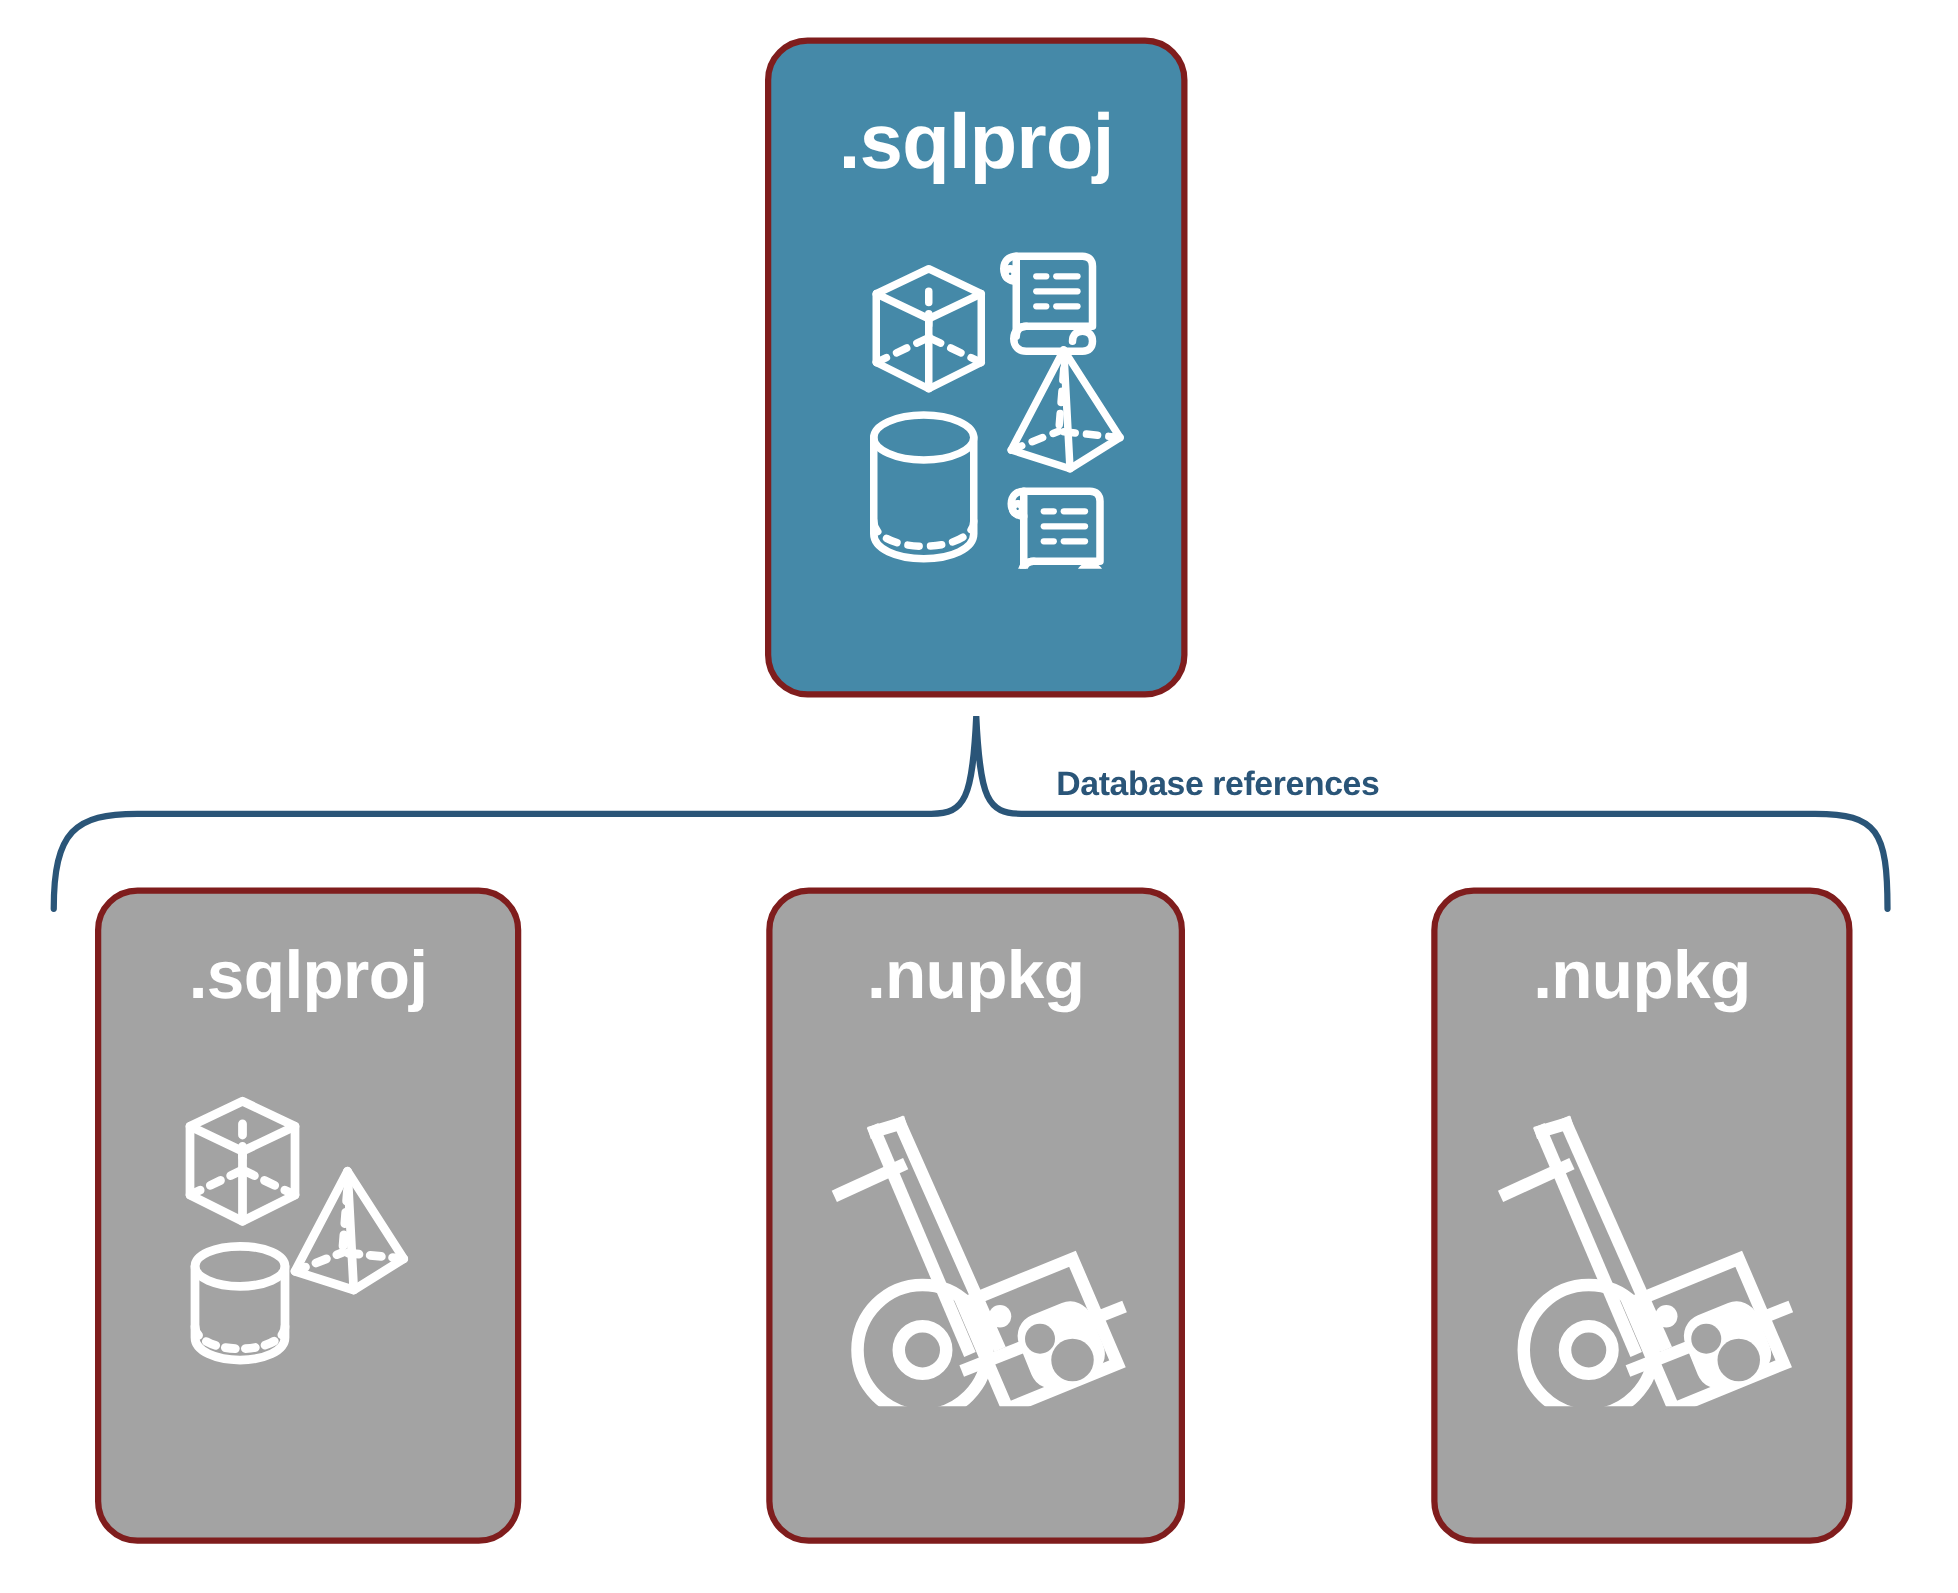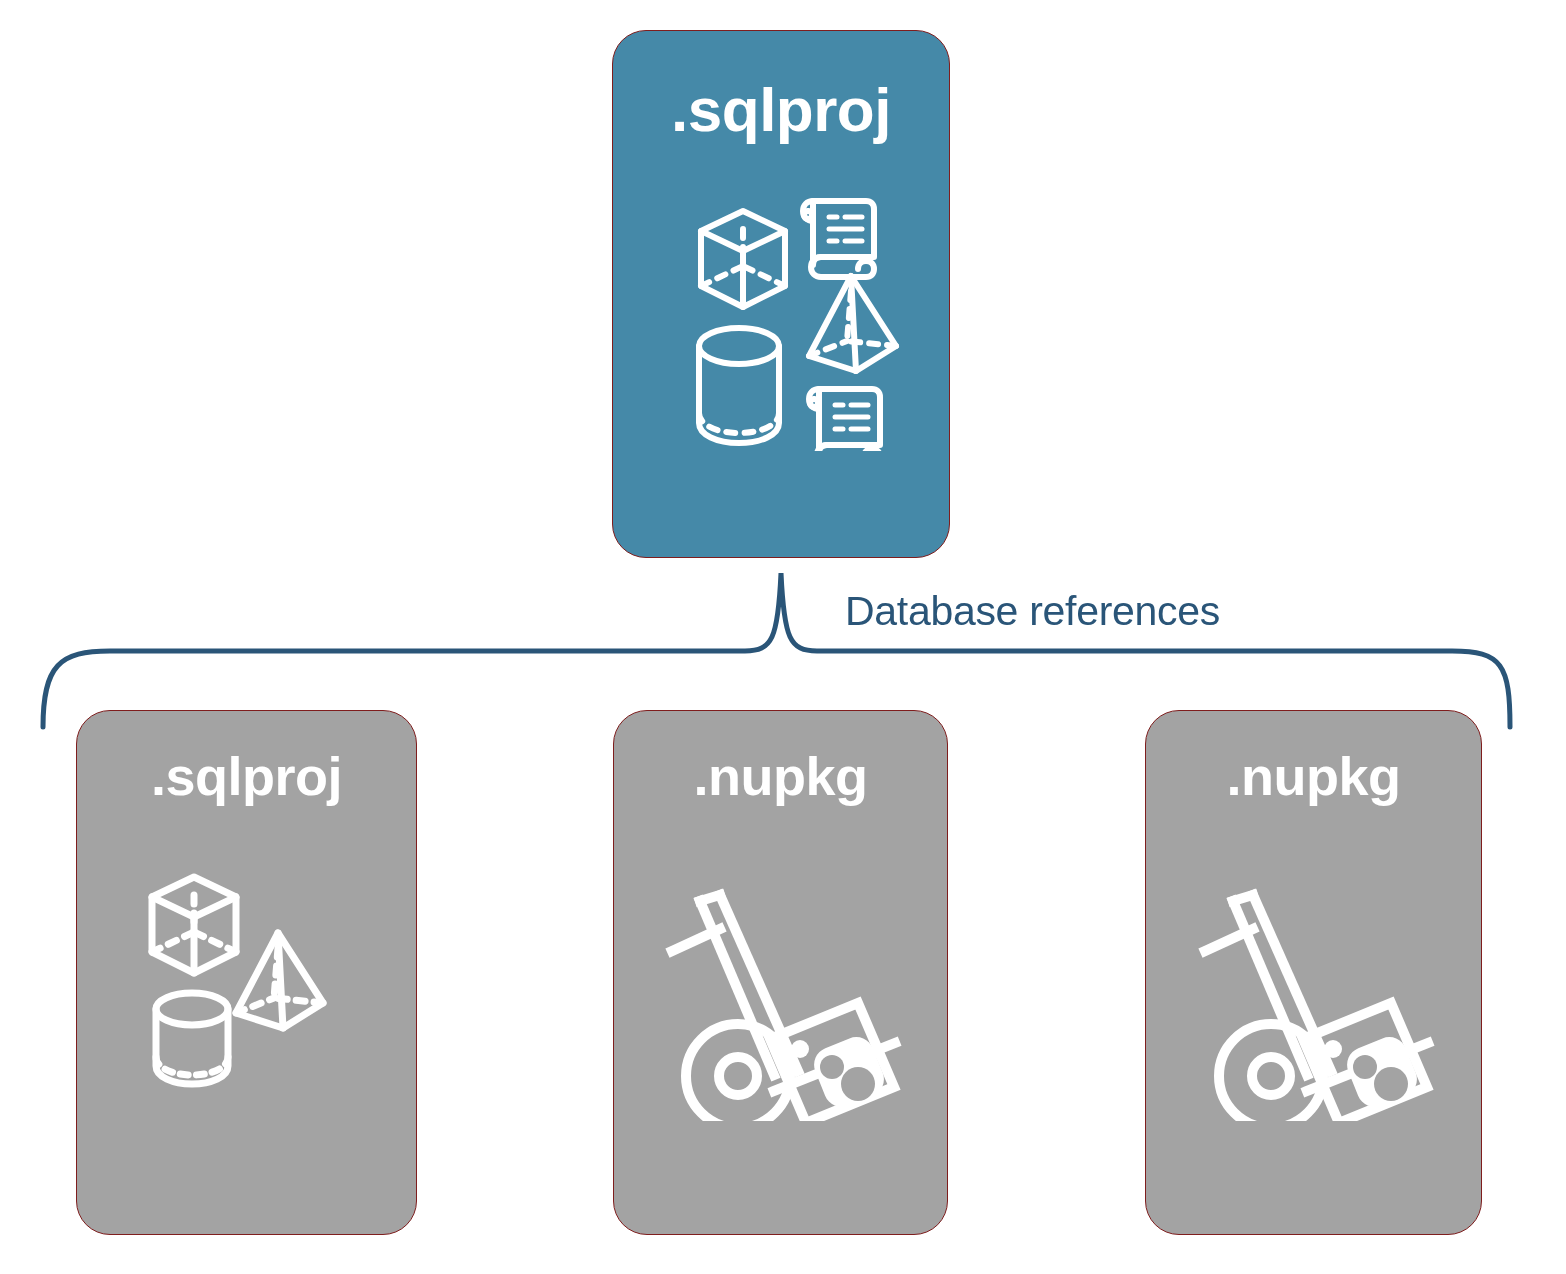--- a/index.html
+++ b/index.html
@@ -18,21 +18,21 @@
   #stage {
     position: absolute;
     left: 0; top: 0;
     width: 1566px;
     height: 1274px;
   }
 
   .card {
     position: absolute;
     box-sizing: border-box;
-    border: 1px solid #7f1d1d;
+    border: 5px solid #7f1d1d;
     border-radius: 34px;
     display: flex;
     flex-direction: column;
     align-items: center;
   }
 
   .card-title {
     color: #ffffff;
     font-weight: bold;
     letter-spacing: -0.5px;
@@ -99,24 +99,24 @@
     top: 555px;
     width: 1566px;
     height: 200px;
     overflow: visible;
   }
 
   
   #bracket-label {
     position: absolute;
     left: 845px;
-    top: 588px;
+    top: 612px;
     color: #2a5578;
-    font-size: 41px;
-    font-weight: normal;
+    font-size: 27px;
+    font-weight: bold;
     letter-spacing: -0.3px;
     white-space: nowrap;
     user-select: none;
   }
 </style>
 </head>
 <body>
 
 <div id="stage">
 

